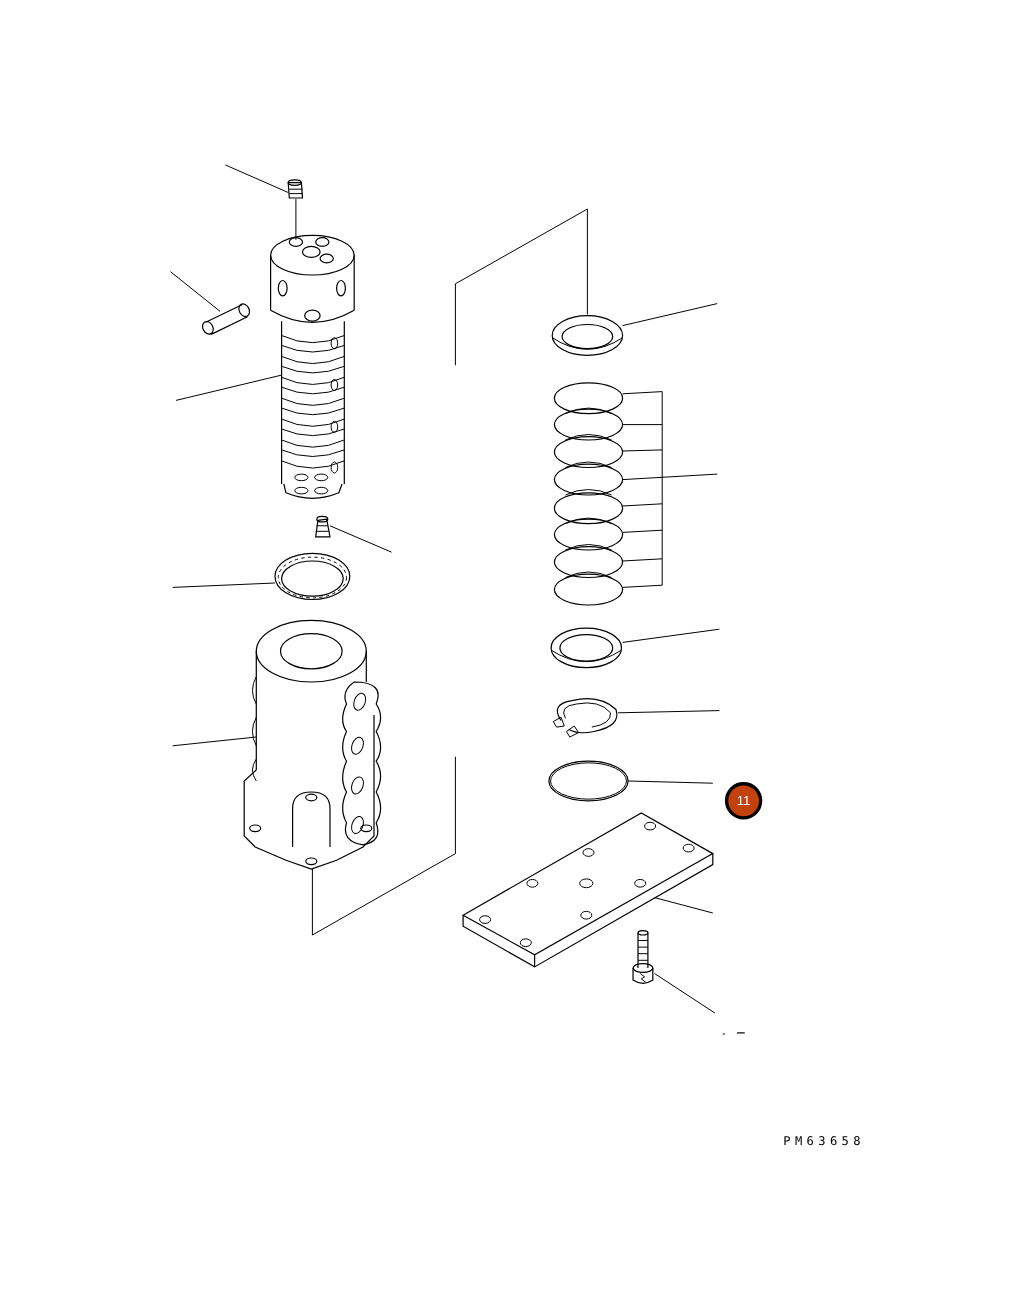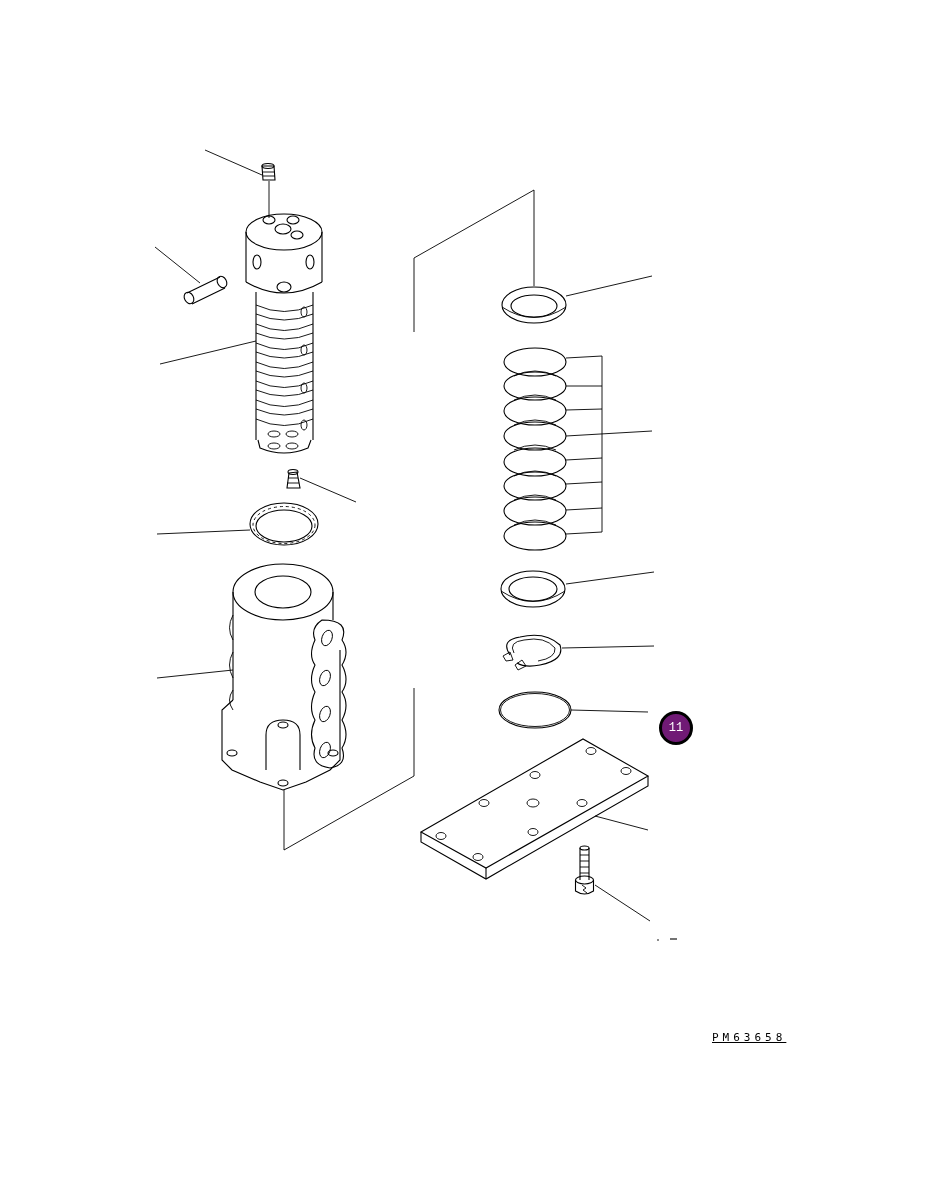--- a/index.html
+++ b/index.html
@@ -2,28 +2,28 @@
 <html><head>
   <meta charset="utf-8">
   <style>
     html, body { margin: 0; padding: 0; background: #ffffff; }
     body { width: 932px; height: 1192px; position: relative; overflow: hidden; font-family: "DejaVu Sans", sans-serif; }
     #diagram { position: absolute; left: 0; top: 0; width: 932px; height: 1192px; }
     .ln { fill: none; stroke: #000; stroke-width: 1.1; }
     .thin { fill: none; stroke: #000; stroke-width: 0.9; }
     .badge {
       position: absolute; left: 659px; top: 711px; width: 34px; height: 34px;
-      border-radius: 50%; background: #701a75; border: 3px solid #000;
-      color: #fff; font-family: Liberation Mono, monospace; font-size: 12px;
+      border-radius: 50%; background: #c2410c; border: 3px solid #000;
+      color: #fff; font-family: Liberation Sans, sans-serif; font-size: 12px;
       display: flex; align-items: center; justify-content: center; box-sizing: border-box;
       cursor: pointer;
     }
     .drawing-id {
       position: absolute; left: 712px; top: 1031px;
-      font-family: "DejaVu Sans Mono", monospace; font-size: 11px; letter-spacing: 4px; color: #000; text-decoration: underline;
+      font-family: "DejaVu Sans Mono", monospace; font-size: 11px; letter-spacing: 4px; color: #000;
     }
   </style>
 </head>
 <body>
 
 <svg id="diagram" viewBox="0 0 932 1192" xmlns="http://www.w3.org/2000/svg">
 
   <g>
     <line class="thin" x1="205" y1="150" x2="262" y2="175"></line>
     <path class="ln" d="M262,166 L274,166 L275,180 L263,180 Z"></path>

